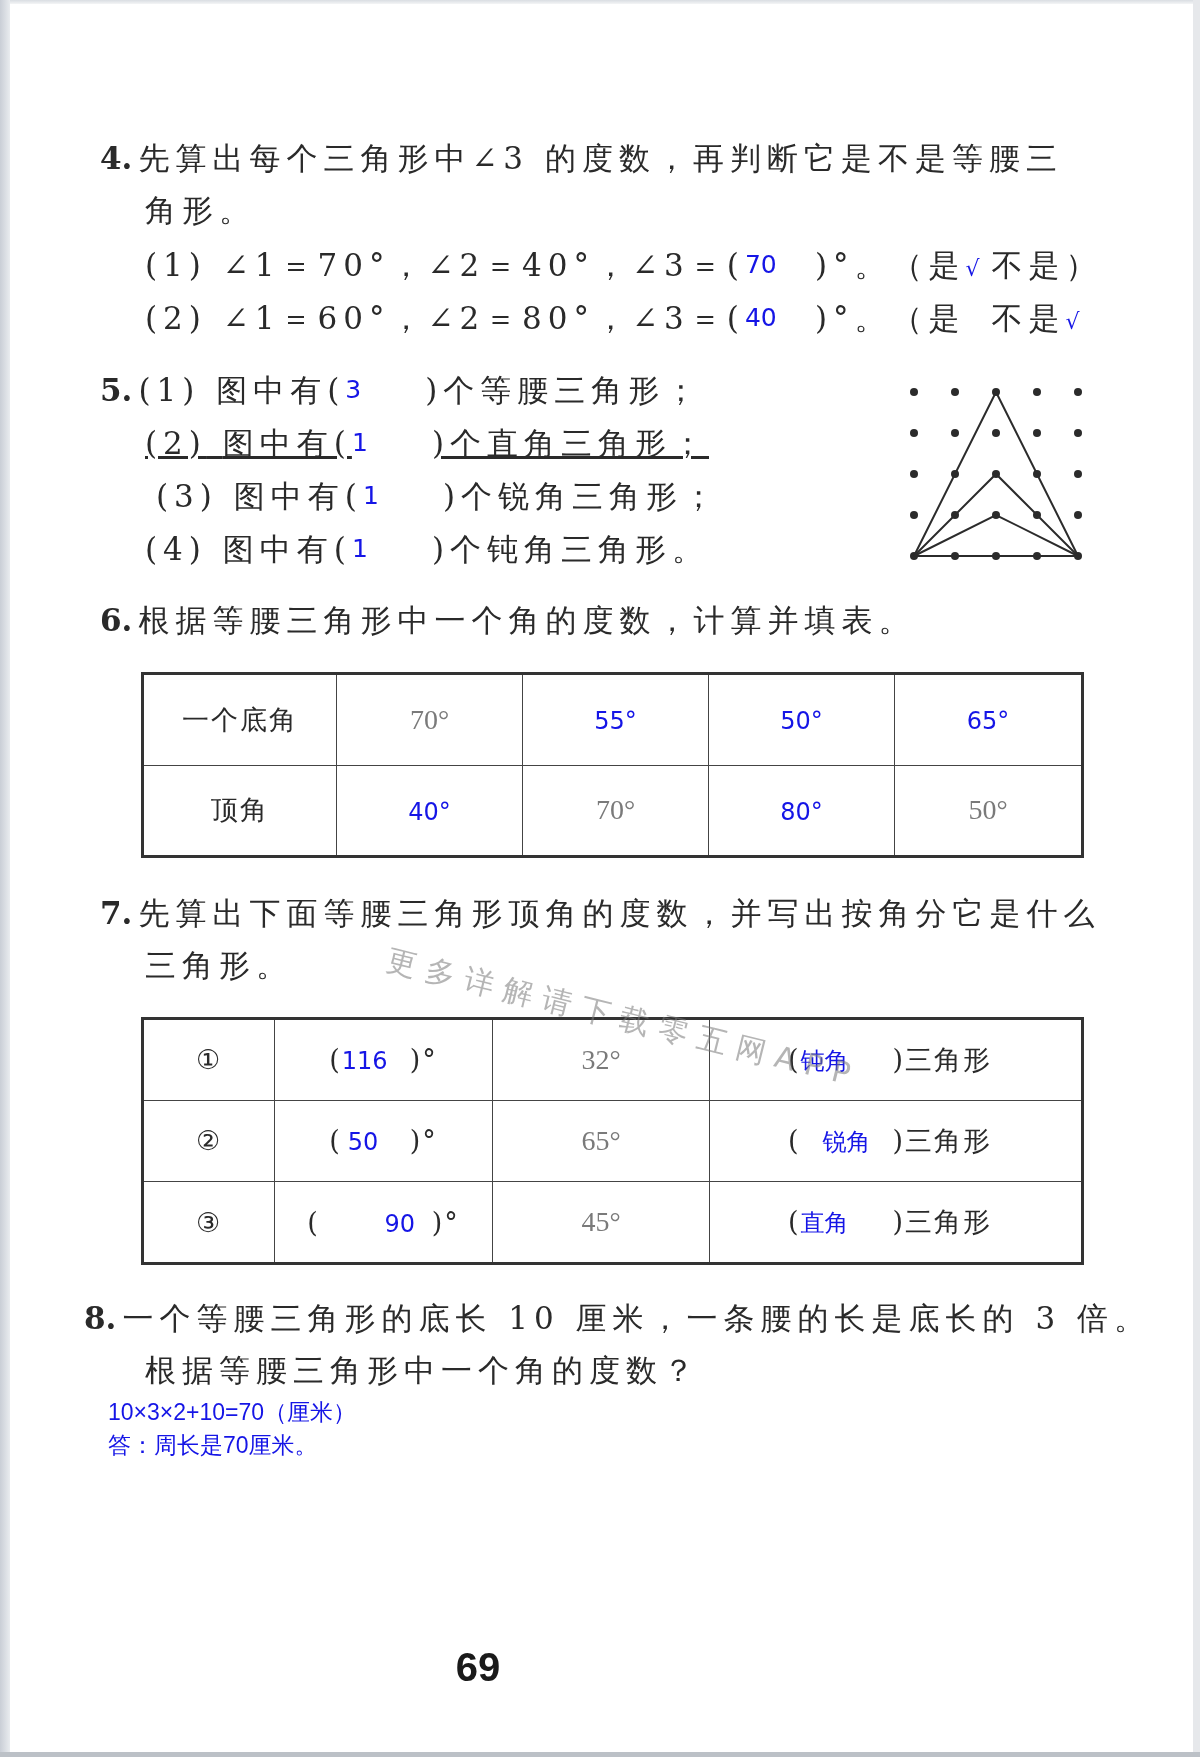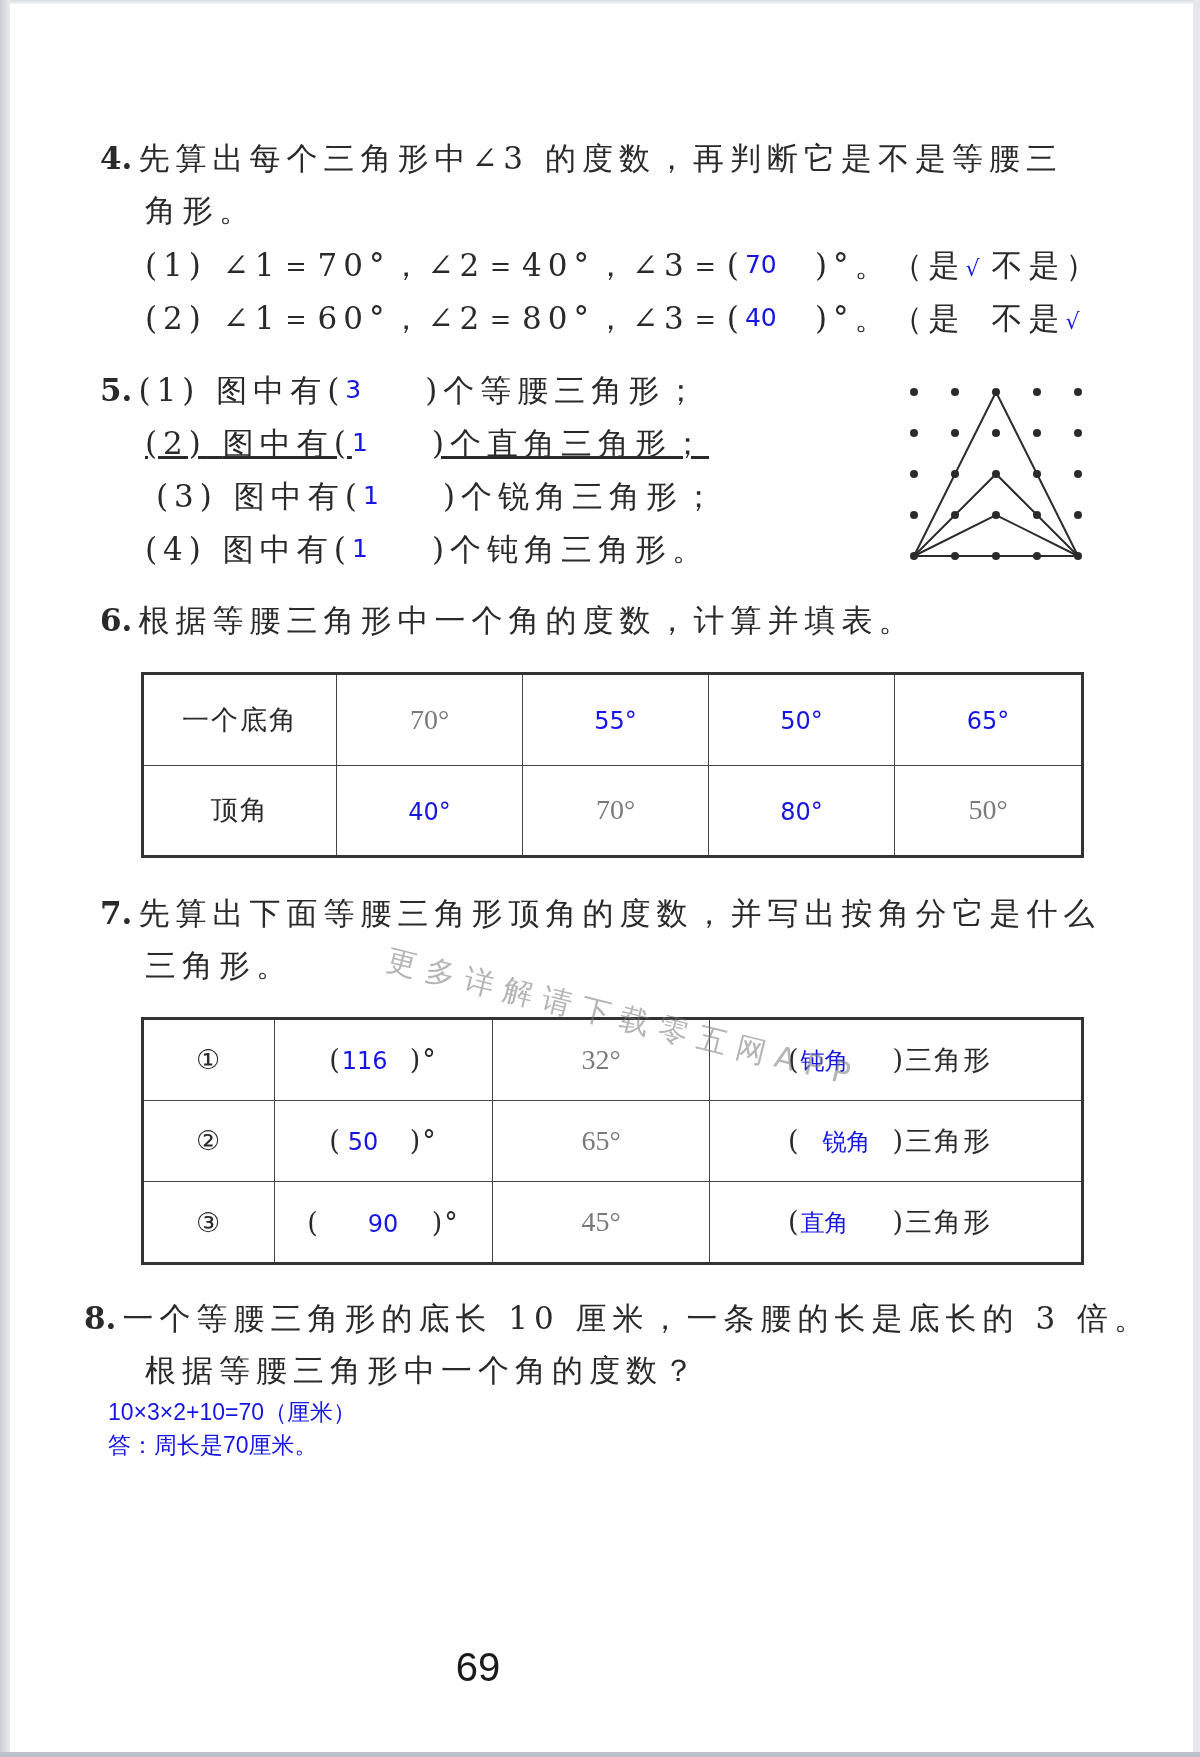--- a/index.html
+++ b/index.html
@@ -24,21 +24,21 @@
   table.grid { border: 3px solid #333; padding-left: 8px; }
   .gray { color: #7a7a7a; font-family: "Liberation Serif", serif; font-size: 28px; letter-spacing: 0; }
   .blue { color: #1515e6; font-family: "DejaVu Sans", "Liberation Sans", sans-serif; font-size: 24px; letter-spacing: 0; }
 
   .watermark {
     position: absolute; left: 392px; top: 940px; font-size: 30px; color: rgba(120,120,120,0.55);
     transform: rotate(14deg); transform-origin: left top; letter-spacing: 10px;
     font-family: "DejaVu Sans", sans-serif; white-space: nowrap;
   }
   .page-number { position: absolute; left: 0; width: 956px; top: 1645px; text-align: center;
-    font-family: "Liberation Sans", "DejaVu Sans", sans-serif; font-weight: normal; font-size: 40px; color: #1a1a1a; }
+    font-family: "Liberation Sans", "DejaVu Sans", sans-serif; font-weight: bold; font-size: 40px; color: #1a1a1a; }
   .work { position: absolute; font-family: Liberation Sans, sans-serif; font-size: 23px; color: #1515e6; white-space: nowrap; }
 </style>
 </head>
 <body>
 
 <div class="top-edge"></div>
 <div class="left-edge"></div>
 <div class="right-edge"></div>
 <div class="bottom-edge"></div>
 
@@ -160,21 +160,21 @@
       <td style="text-align:left; padding-left:78px;"><span>(</span><span class="blue" style="display:inline-block;width:92px;text-align:left;">钝角</span><span>)三角形</span></td>
     </tr>
     <tr style="height:62px">
       <td>②</td>
       <td><span>(</span><span class="blue" style="display:inline-block;width:68px;text-align:left;padding-left:6px;box-sizing:border-box;">50</span><span>)°</span></td>
       <td><span class="gray">65°</span></td>
       <td style="text-align:left; padding-left:78px;"><span>(</span><span class="blue" style="display:inline-block;width:92px;text-align:center;">锐角</span><span>)三角形</span></td>
     </tr>
     <tr style="height:62px">
       <td>③</td>
-      <td><span>(</span><span class="blue" style="display:inline-block;width:68px;text-align:left;padding-left:4px;box-sizing:border-box;margin-left:44px;">90</span><span>)°</span></td>
+      <td><span>(</span><span class="blue" style="display:inline-block;width:68px;text-align:center;padding-left:4px;box-sizing:border-box;margin-left:44px;">90</span><span>)°</span></td>
       <td><span class="gray">45°</span></td>
       <td style="text-align:left; padding-left:78px;"><span>(</span><span class="blue" style="display:inline-block;width:92px;text-align:left;">直角</span><span>)三角形</span></td>
     </tr>
   </tbody>
     </table>
 </div>
 
 <div class="watermark">更多详解请下载零五网APP</div>
 
 <div>

